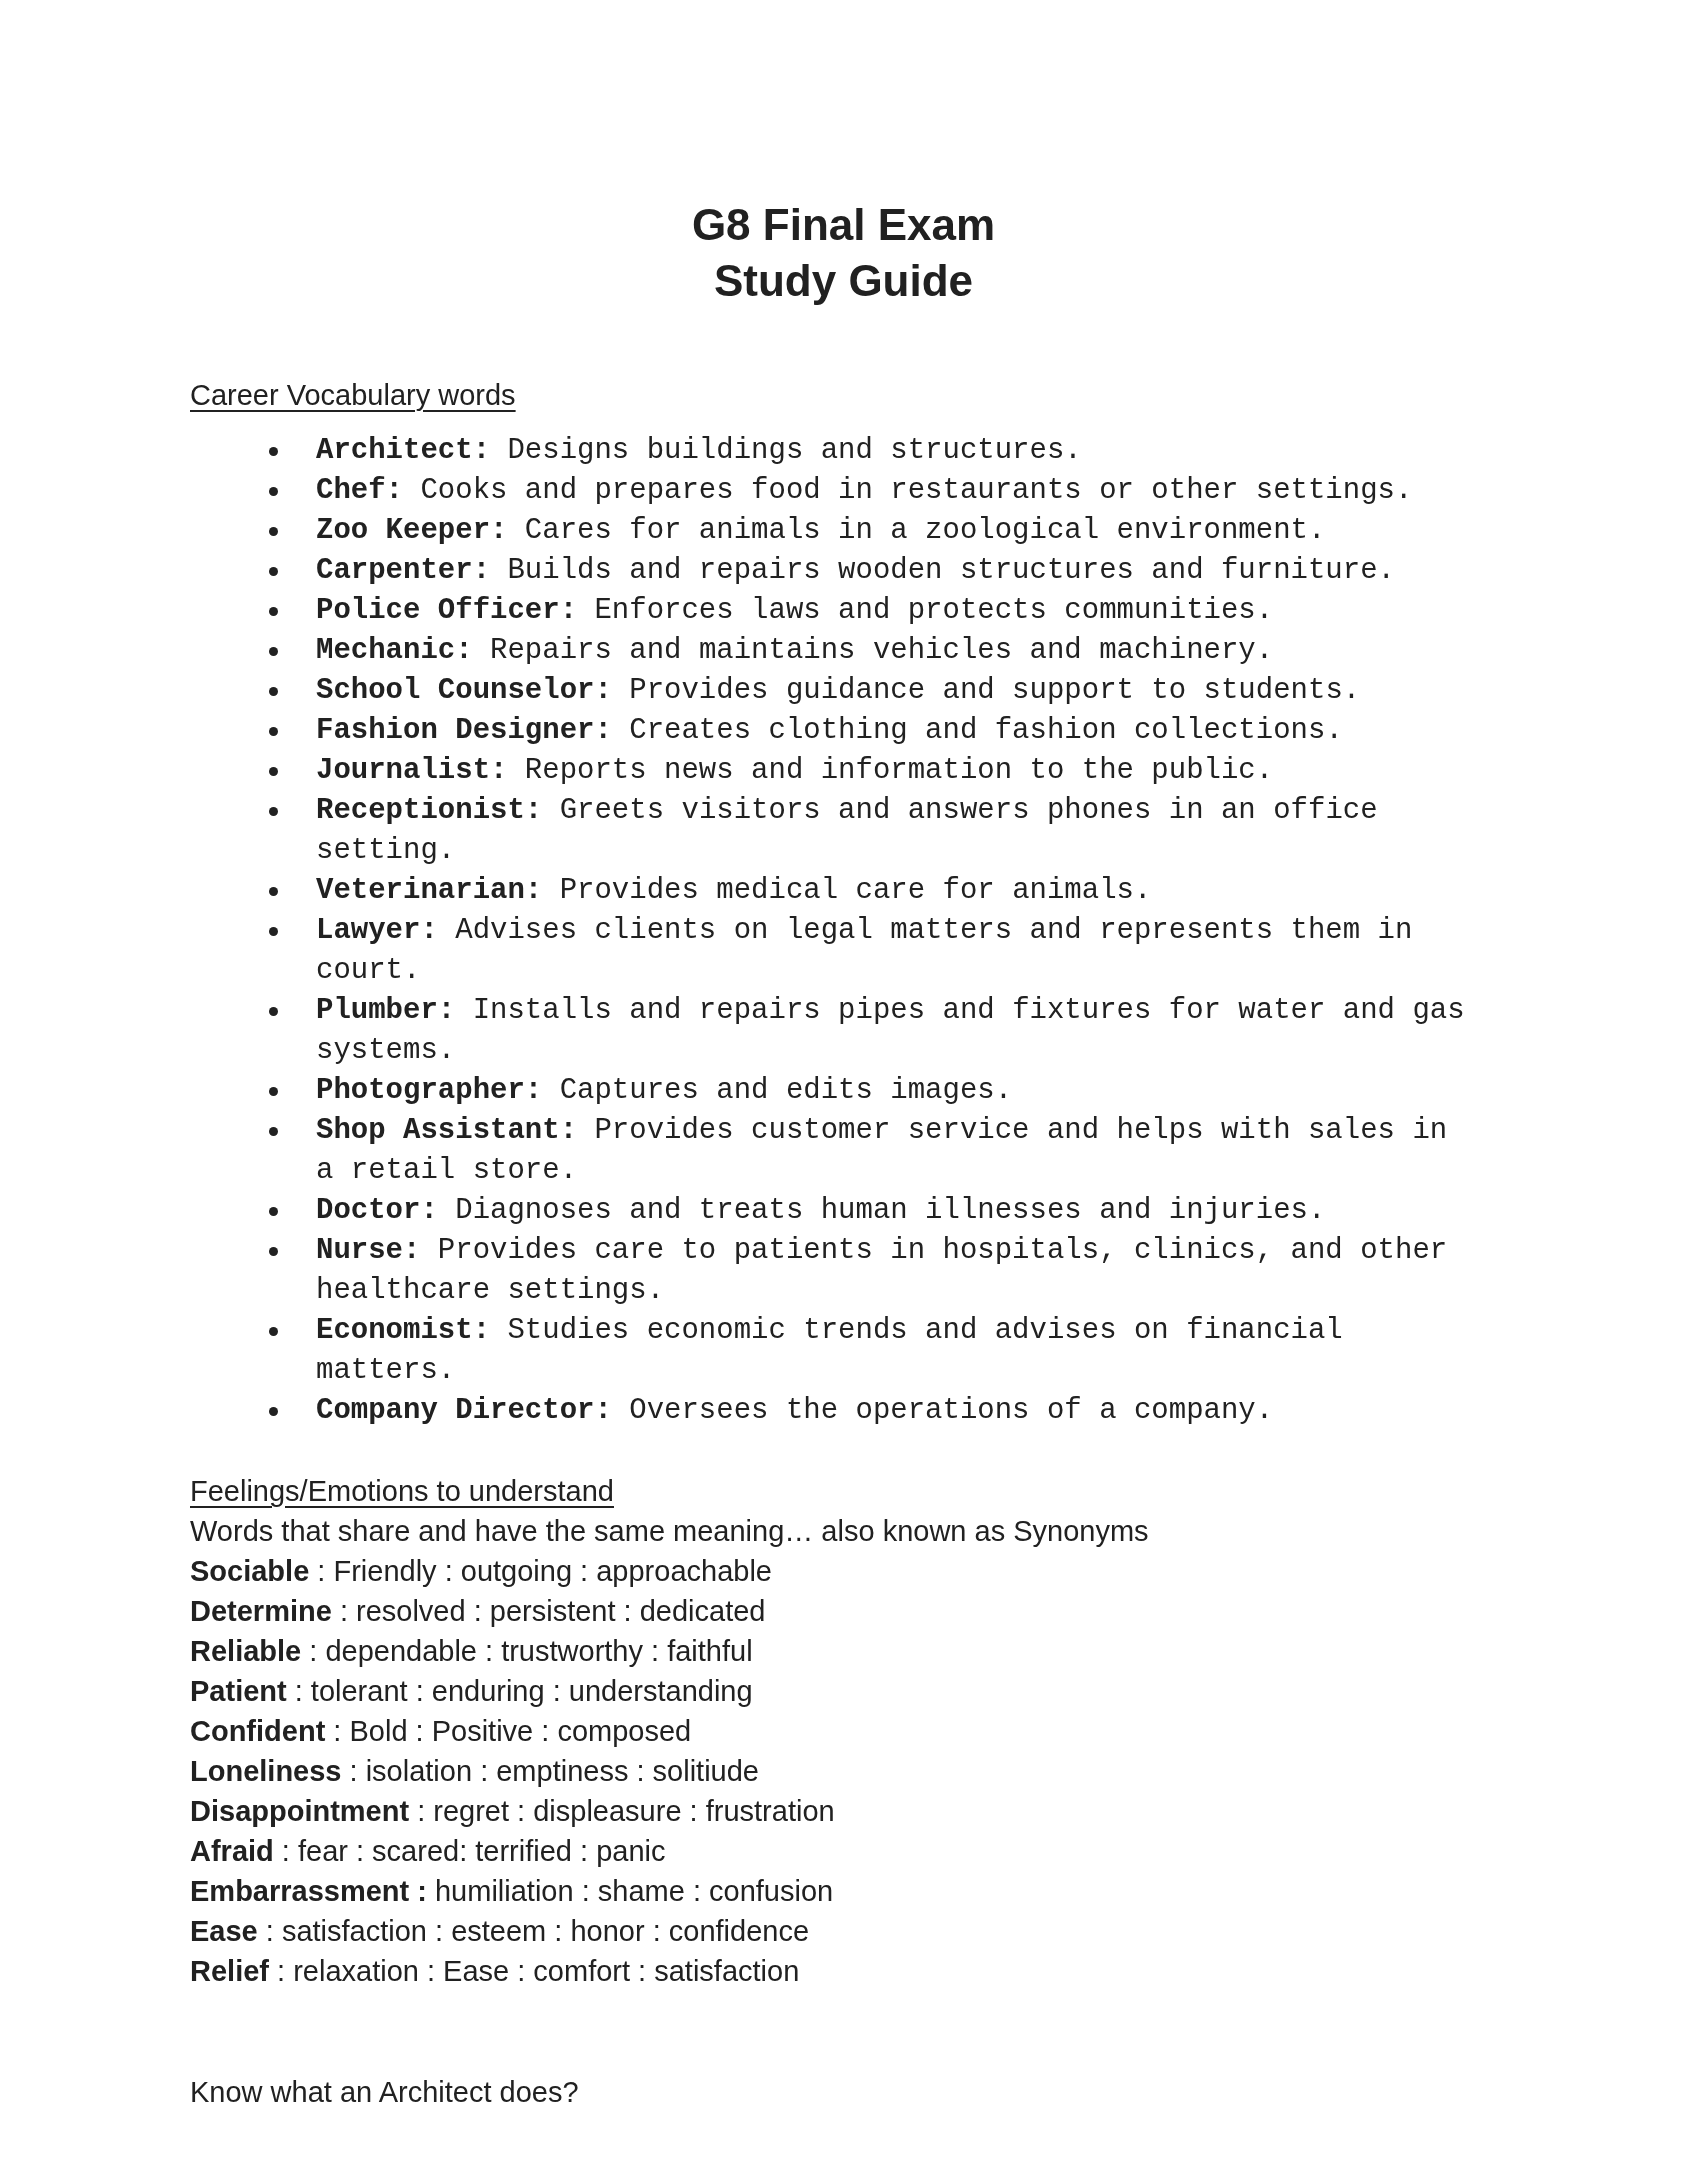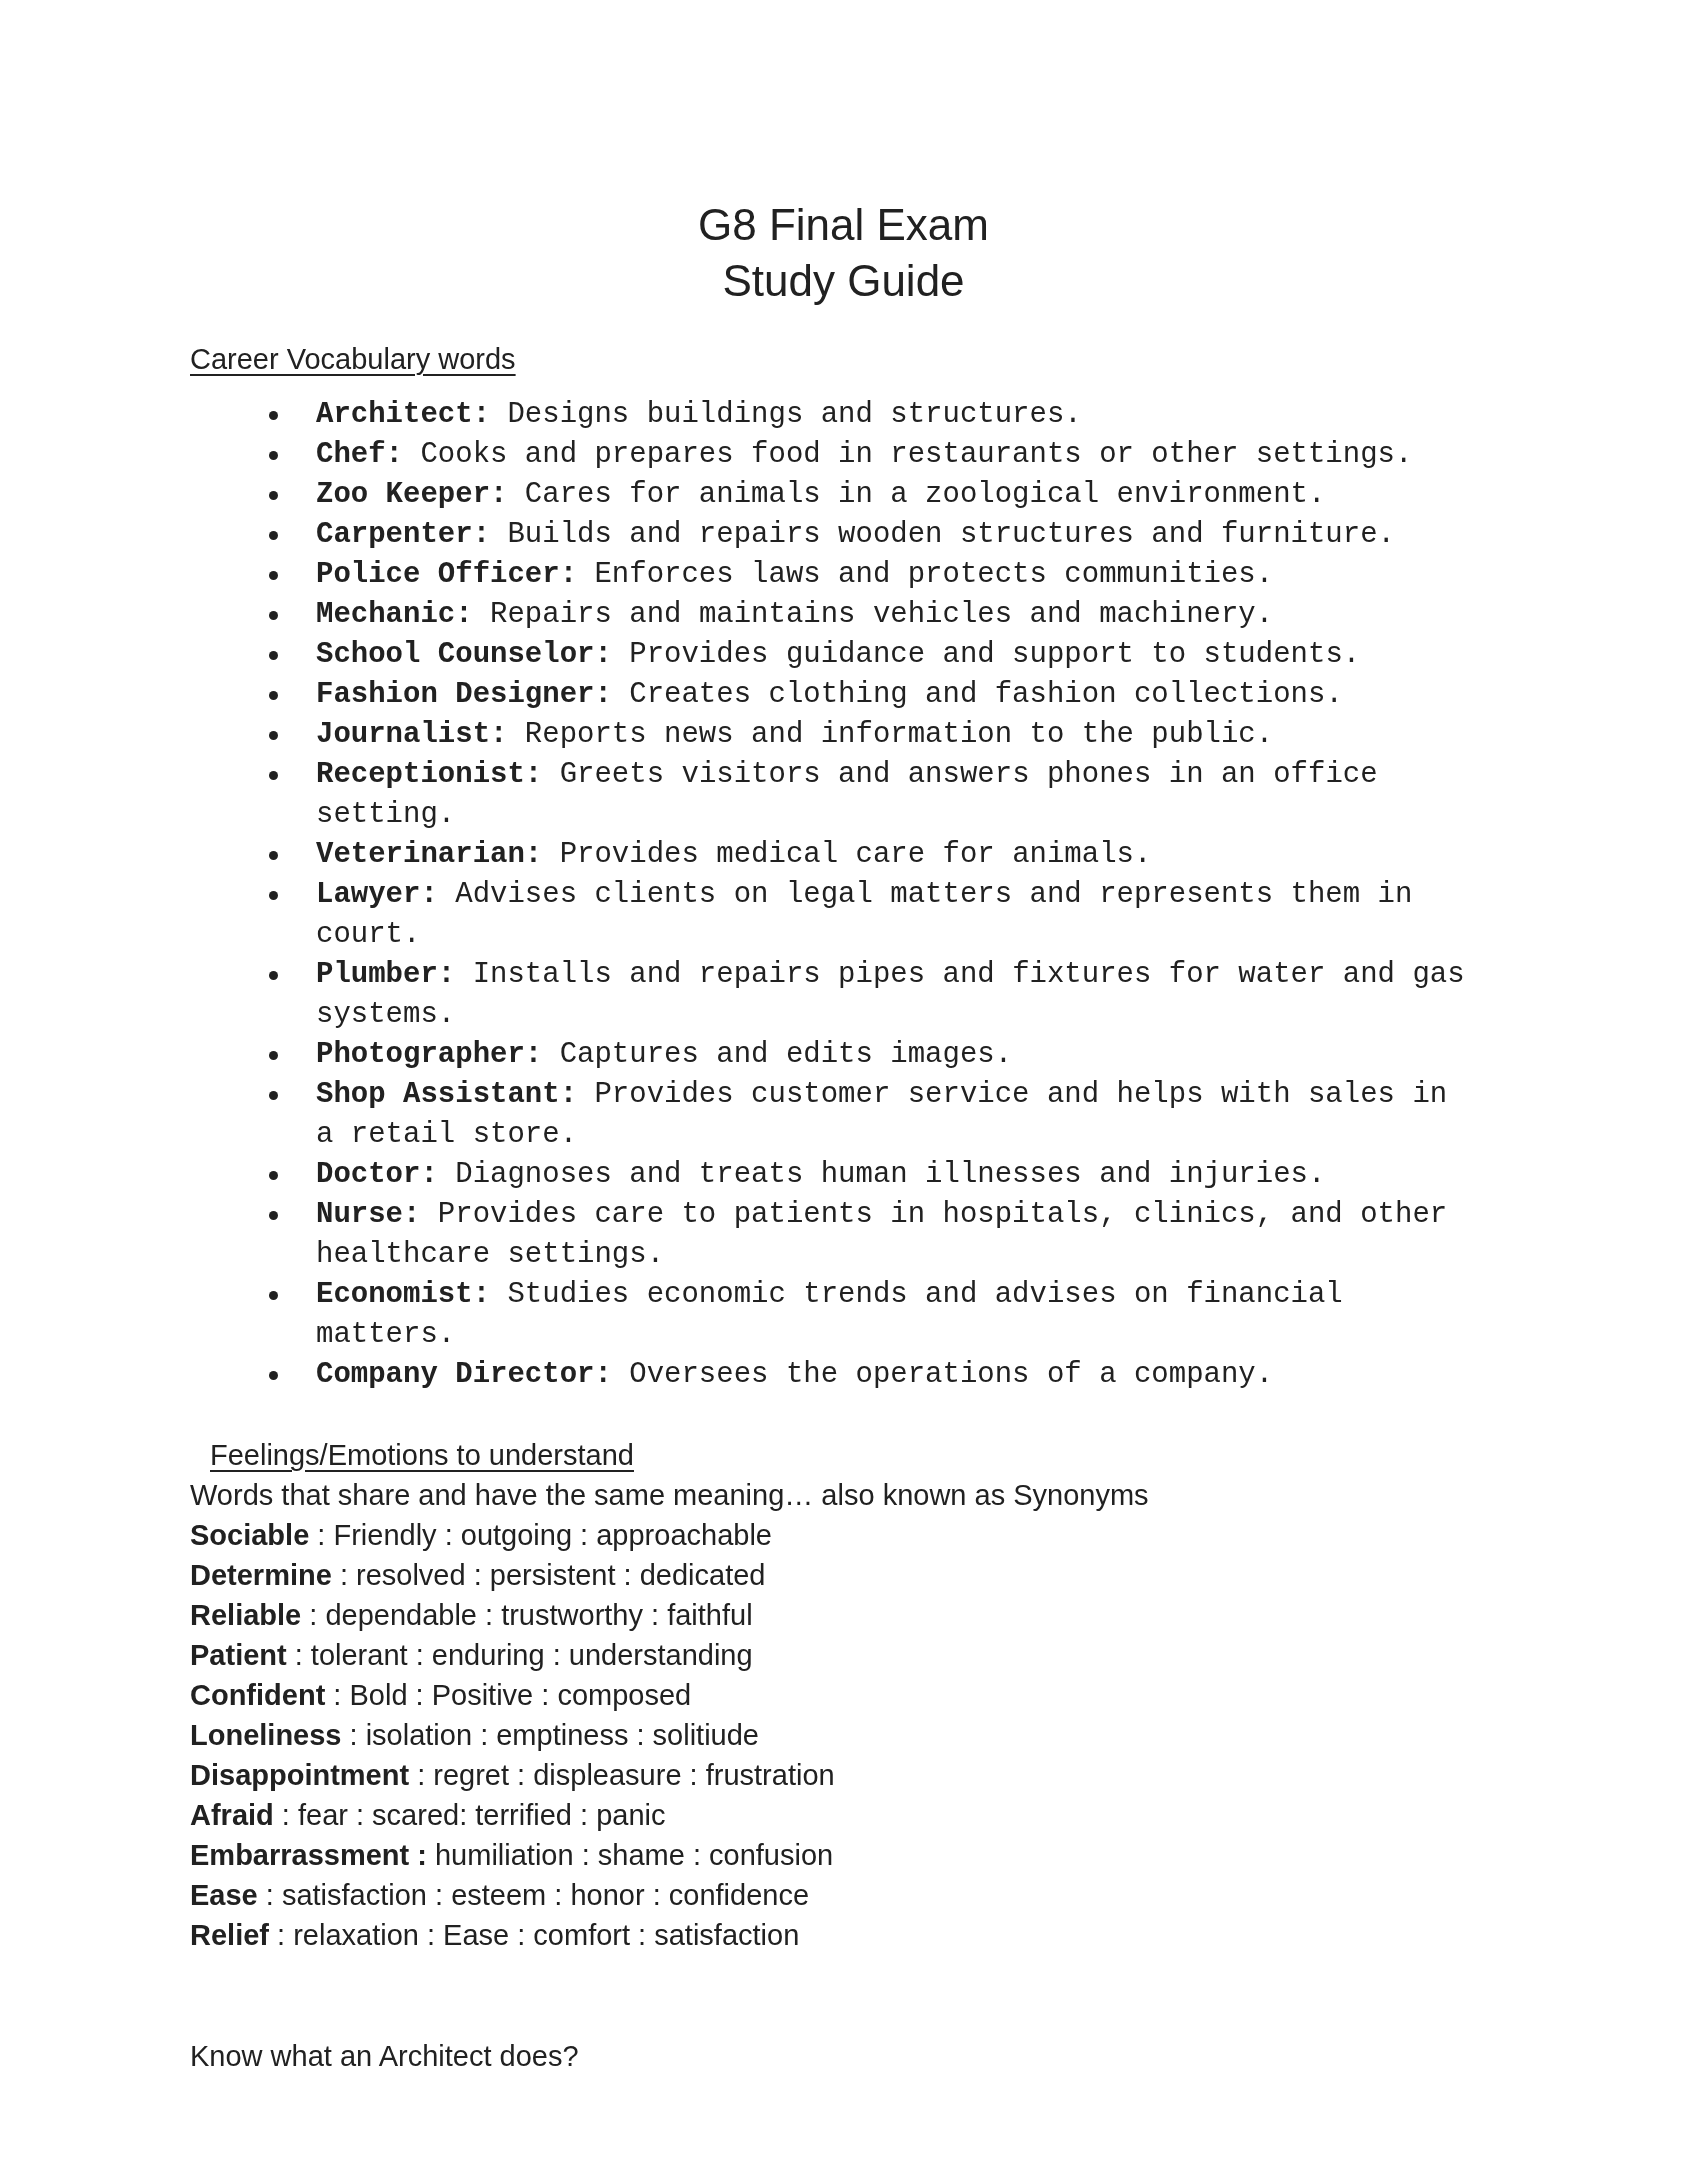--- a/index.html
+++ b/index.html
@@ -16,22 +16,22 @@
   .page {
     box-sizing: border-box;
     width: 1687px;
     height: 2183px;
     padding: 197px 190px 0 190px;
   }
   .doc-title {
     text-align: center;
     font-size: 44px;
     line-height: 56px;
-    font-weight: normal;
-    margin-bottom: 30px;
+    font-weight: bold;
+    margin-bottom: 66px;
   }
   .heading {
     text-decoration: underline;
     text-decoration-thickness: 2px;
     text-underline-offset: 5.3px;
   }
   .bullets {
     list-style: none;
     margin: 16px;
     padding: 0;
@@ -44,21 +44,21 @@
   .bullets li .dot {
     position: absolute;
     left: 63px;
     top: 16px;
     width: 9.3px;
     height: 9.3px;
     border-radius: 50%;
     background: #212121;
   }
   .bullets b, .syn b { font-weight: bold; }
-  .feelings-heading { margin-top: 40px; margin-left: 20px; }
+  .feelings-heading { margin-top: 40px; }
   .footer-q { margin-top: 81px; }
 </style>
 </head>
 <body>
 
 <div class="page">
 
   <div class="doc-title">
     <div>G8 Final Exam</div>
     <div>Study Guide</div>

